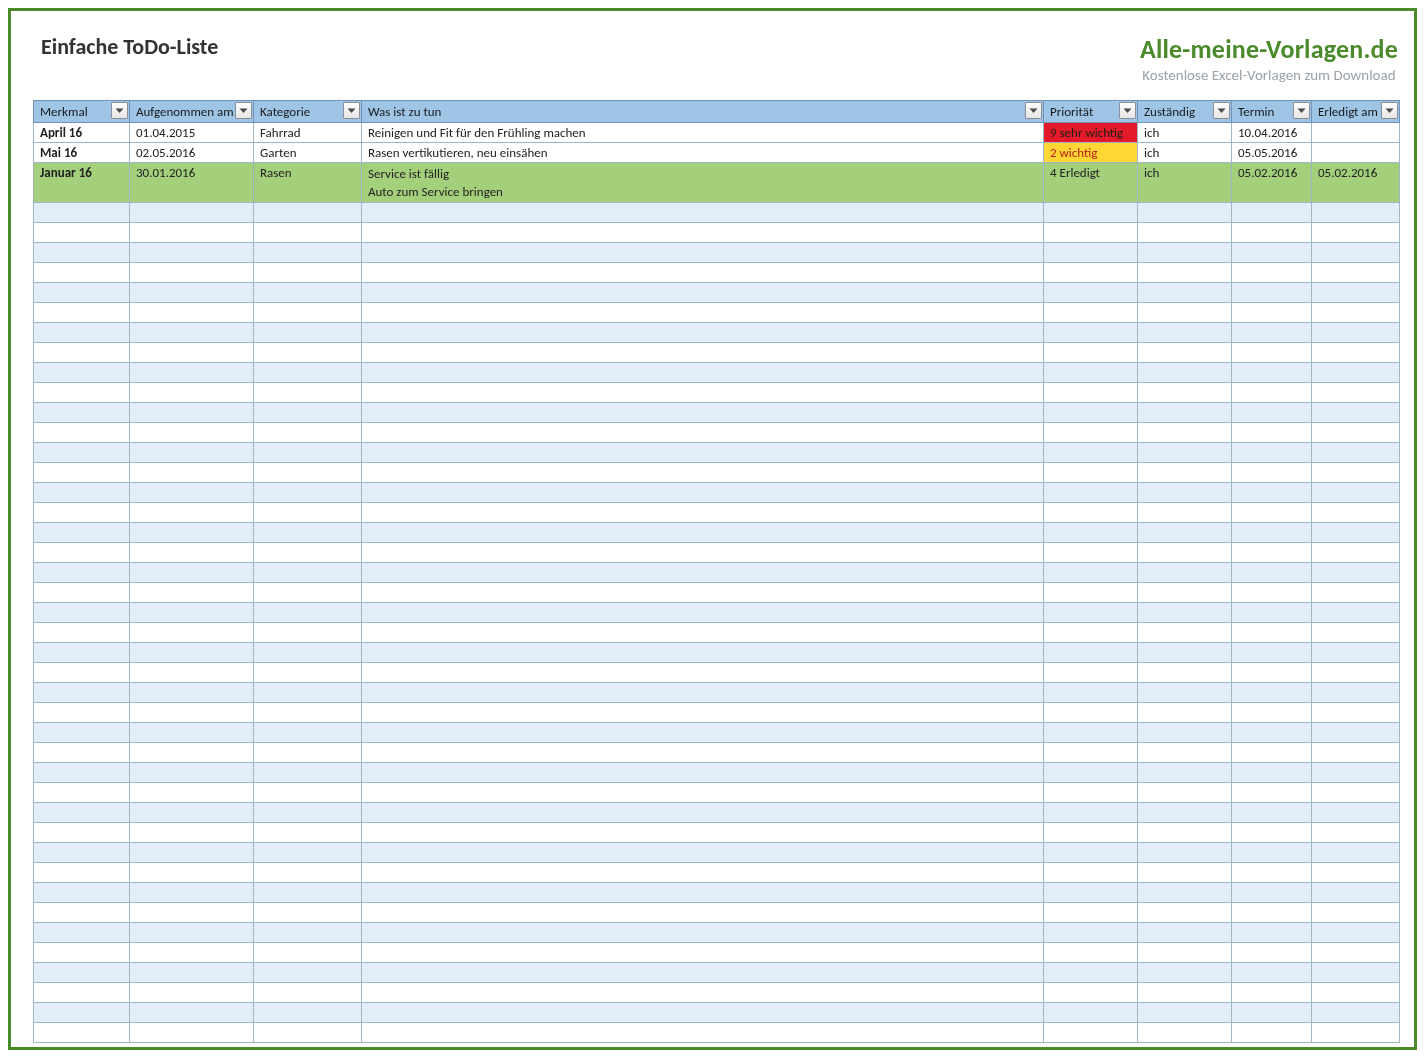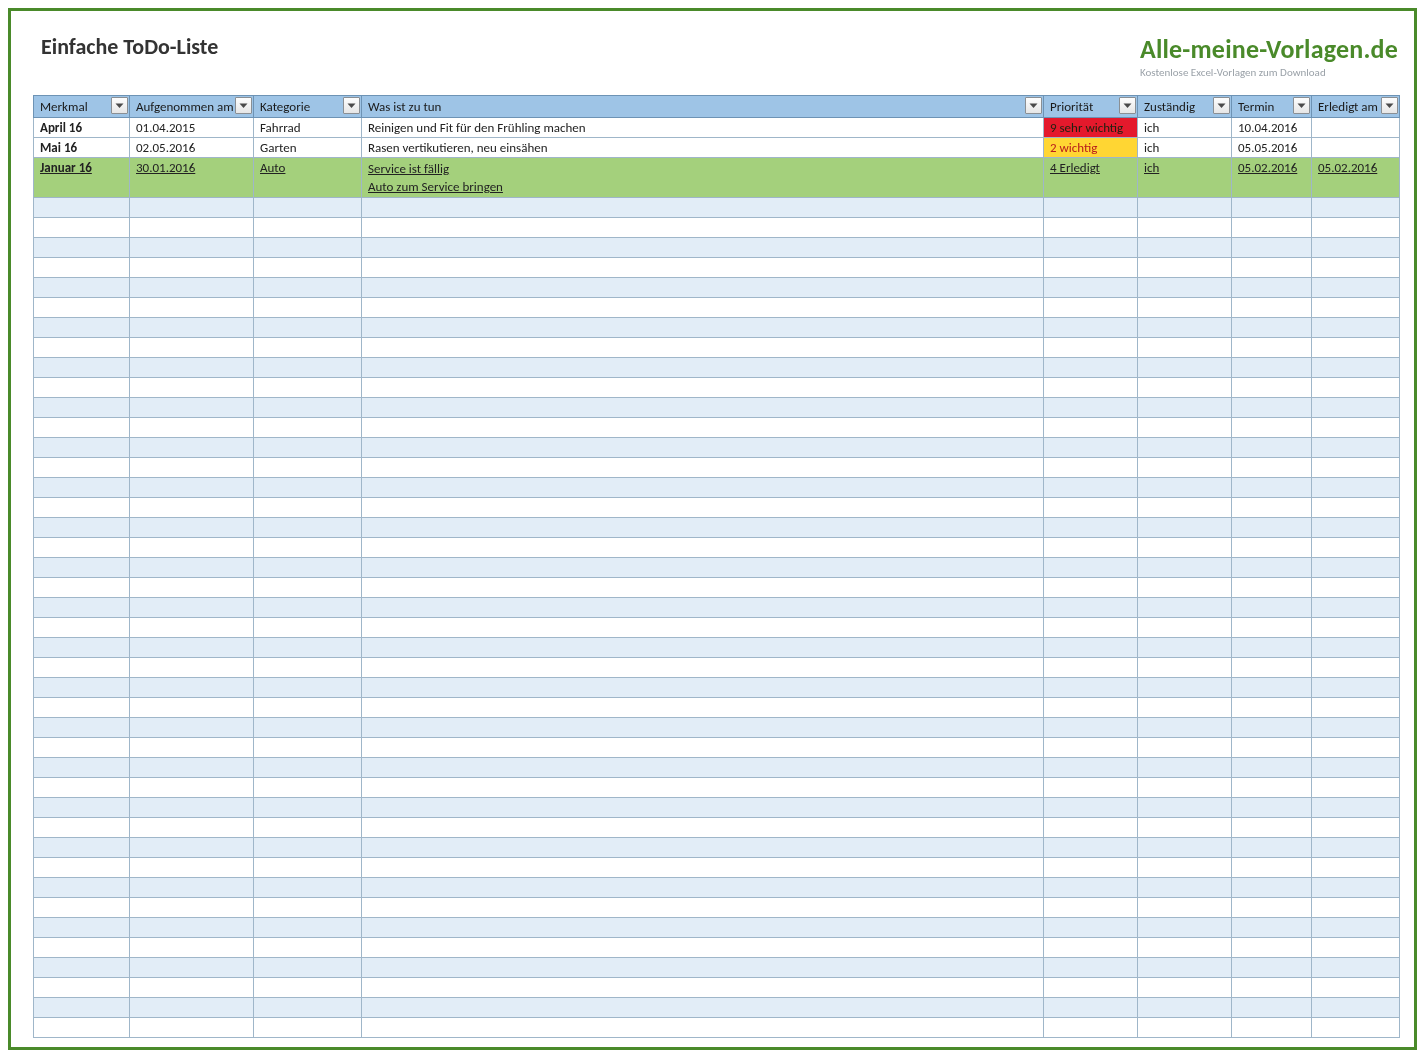--- a/index.html
+++ b/index.html
@@ -20,29 +20,29 @@
       justify-content: space-between;
       align-items: flex-start;
       margin-bottom: 16px;
       padding: 4px 2px 0 8px;
     }
     .title {
       font-size: 22px;
       font-weight: bold;
       color: #333;
     }
-    .brand { text-align: left; margin-left: 24px; }
+    .brand { text-align: center; margin-left: 24px; }
     .brand-name {
       font-size: 26px;
       font-weight: 600;
       color: #4a8a2a;
       letter-spacing: 0.2px;
     }
     .brand-sub {
-      font-size: 11px;
+      font-size: 15px;
       color: #9aa1a8;
       margin-top: 1px;
     }
     table {
       width: 100%;
       border-collapse: collapse;
       table-layout: fixed;
       font-size: 13px;
     }
     thead th {
@@ -75,21 +75,21 @@
       border: 1px solid #9fb6c9;
       padding: 2px 6px;
       height: 20px;
       color: #222;
       vertical-align: top;
       white-space: nowrap;
       overflow: hidden;
     }
     tbody tr.stripe td { background: #e2edf7; }
     tbody tr.plain td { background: #ffffff; }
-    tbody tr.done td { background: #a4d07c; text-decoration: underline; }
+    tbody tr.done td { background: #a4d07c; }
     td.bold { font-weight: bold; margin-top: 16px; }
     .prio-red   { background: #e4192c !important; color:#221; }
     .prio-yellow{ background: #ffd633 !important; color:#b91c1c; }
     .task-multi { line-height: 1.35; white-space: normal; }
     
     .c-merkmal   { width: 96px; }
     .c-aufg      { width: 124px; }
     .c-kat       { width: 108px; }
     .c-was       { width: auto; }
     .c-prio      { width: 94px; }
@@ -182,21 +182,21 @@
           <td>Garten</td>
           <td>Rasen vertikutieren, neu einsähen</td>
           <td class="prio-yellow">2 wichtig</td>
           <td>ich</td>
           <td>05.05.2016</td>
           <td></td>
         </tr>
         <tr class="done">
           <td class="bold">Januar 16</td>
           <td>30.01.2016</td>
-          <td>Auto</td>
+          <td>Rasen</td>
           <td class="task-multi">Service ist fällig<br>Auto zum Service bringen</td>
           <td>4 Erledigt</td>
           <td>ich</td>
           <td>05.02.2016</td>
           <td>05.02.2016</td>
         </tr>
         <tr class="stripe">
           <td></td>
           <td></td>
           <td></td>

